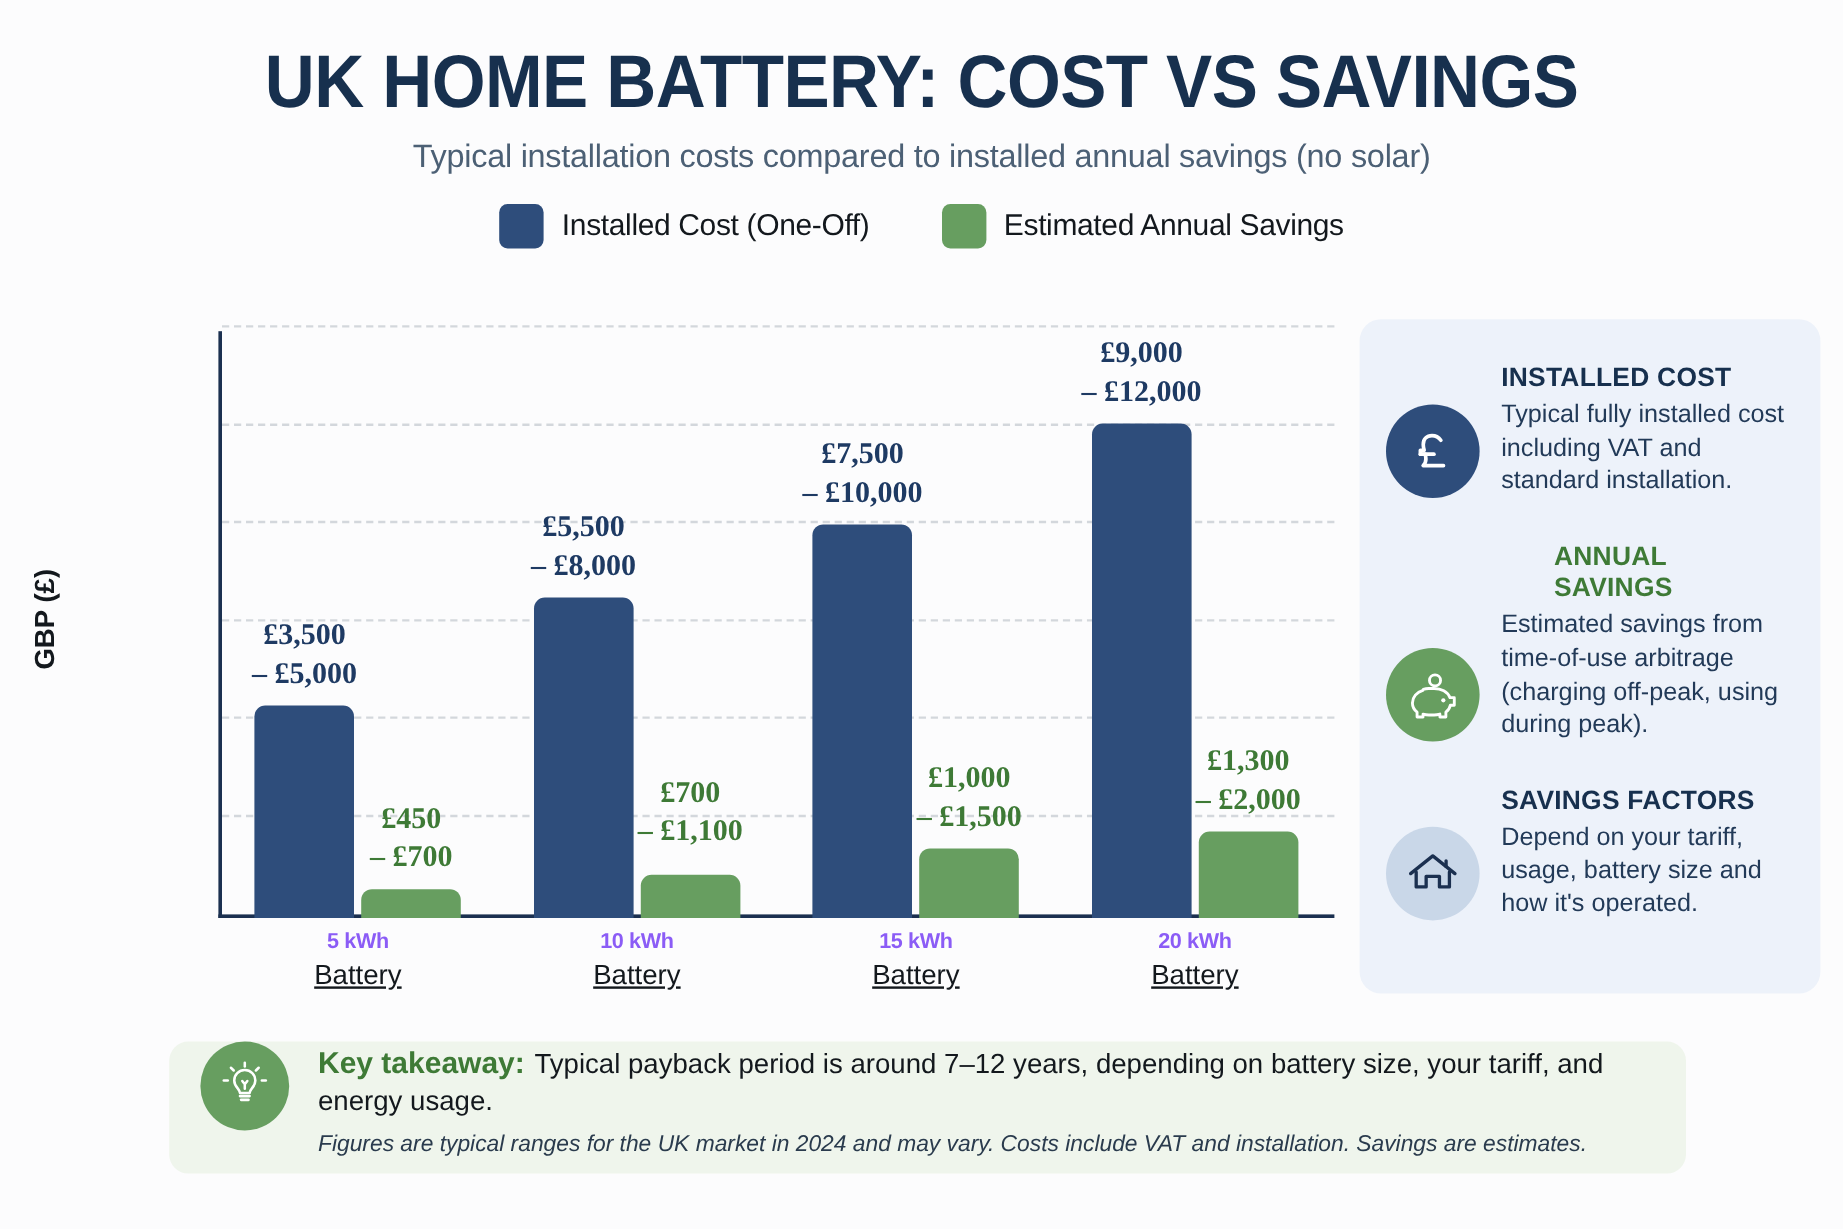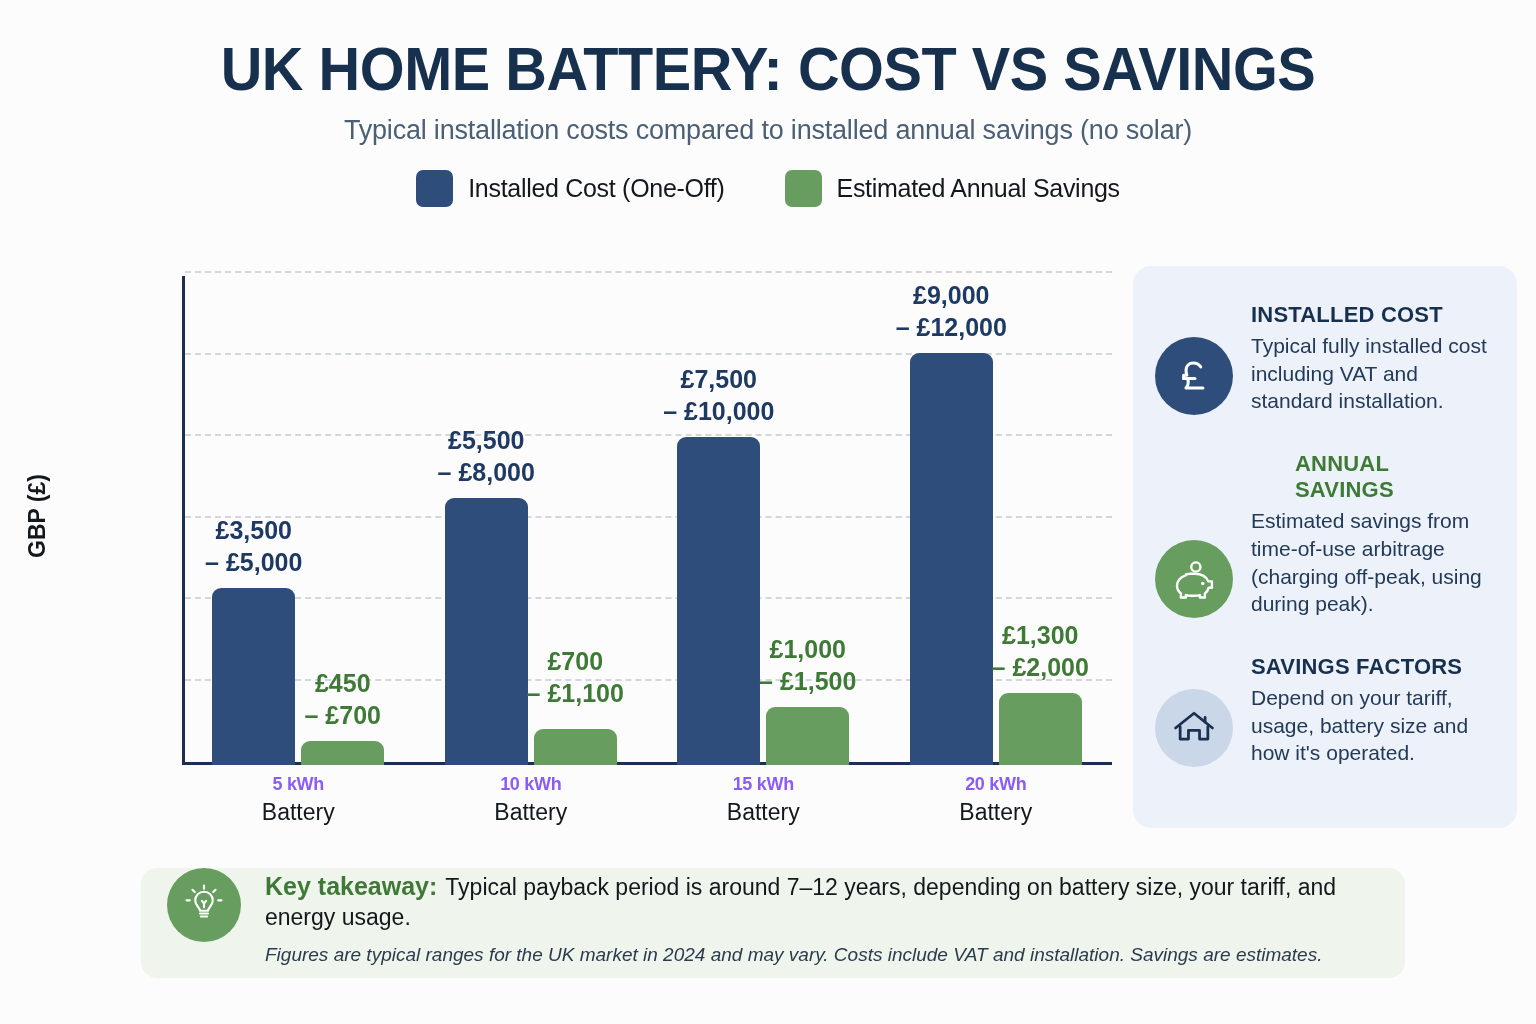--- a/index.html
+++ b/index.html
@@ -154,20 +154,21 @@
   .bar-label {
     position: absolute;
     left: 50%;
     transform: translateX(-50%);
     width: 210px;
     text-align: center;
     font-size: 25px;
     font-weight: bold;
     line-height: 1.28;
     white-space: nowrap;
+    font-family: Liberation Serif, serif;
   }
   .bar-label.cost   { color: #1E3A63; }
   .bar-label.saving { color: #3E7A36; }
 
   .bar-label .l2 { display: block; }
 
   #xlabels {
     position: absolute;
     left: 182px;
     top: 516px;
@@ -184,20 +185,21 @@
     font-size: 18px;
     font-weight: bold;
     color: #8b5cf6;
     letter-spacing: -0.3px;
   }
   .xlabel .bottom {
     display: block;
     font-size: 23px;
     color: #13181D;
     margin-top: 4px;
+    text-decoration: underline;
   }
 
   
   #side-panel {
     position: absolute;
     left: 1133px;
     top: 8px;
     width: 384px;
     height: 562px;
     background: #EDF2FA;

